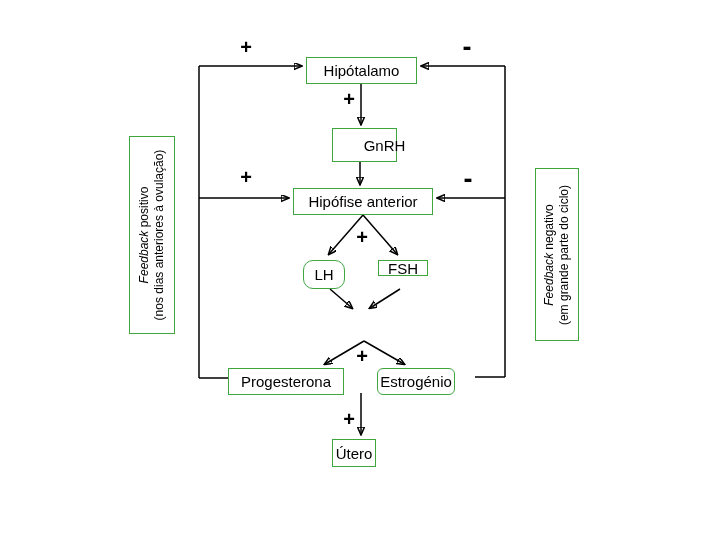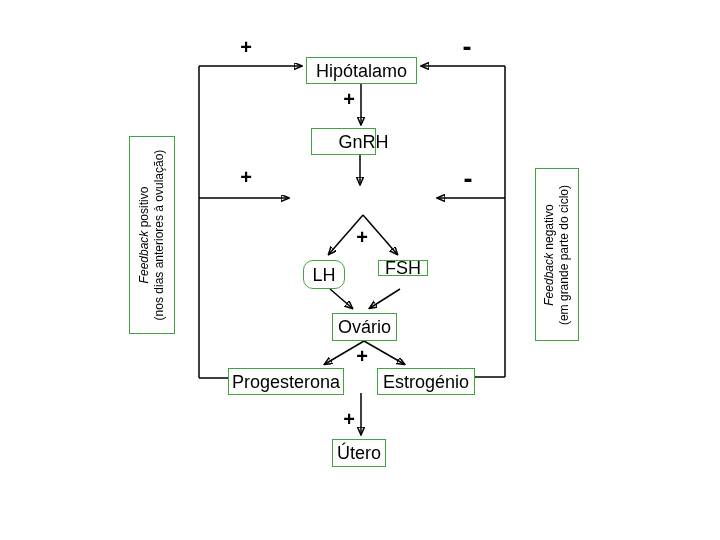--- a/index.html
+++ b/index.html
@@ -8,21 +8,21 @@
     font-family:"Liberation Sans","DejaVu Sans",sans-serif; color:#000;
     overflow:hidden;
   }
   svg.wires { position:absolute; left:0; top:0; width:720px; height:540px; }
   svg.wires path, svg.wires line { stroke:#000000; stroke-width:1.5; fill:none; }
 
   .node {
     position:absolute; box-sizing:border-box;
     border:1.5px solid #3fa53f; background:#ffffff;
     display:flex; align-items:center; justify-content:center;
-    font-size:18px; line-height:1; white-space:nowrap;
+    font-size:15px; line-height:1; white-space:nowrap;
   }
   .sign {
     position:absolute; transform:translateX(-50%);
     font-weight:bold; font-size:20px; line-height:22px;
   }
   .sign.minus { font-size:27px; line-height:26px; }
 
   .side-box {
     position:absolute; box-sizing:border-box;
     border:1.5px solid #3fa53f; background:#ffffff;
@@ -65,27 +65,27 @@
     <path d="M363,215 L329,254" marker-end="url(#arr)"></path>
     <path d="M363,215 L397,254" marker-end="url(#arr)"></path>
     <path d="M330,289 L352,308" marker-end="url(#arr)"></path>
     <path d="M400,289 L370,308" marker-end="url(#arr)"></path>
     <path d="M364,341 L325,364" marker-end="url(#arr)"></path>
     <path d="M364,341 L404,364" marker-end="url(#arr)"></path>
     <path d="M361,393 V434" marker-end="url(#arr)"></path>
   </svg>
 
   <div class="node" style="left: 306px; top: 57px; width: 111px; height: 27px; border-color: rgb(63, 165, 63);">Hipótalamo</div>
-  <div class="node" style="left: 311px; top: 128px; width: 65px; height: 27px; border-color: rgb(63, 165, 63); padding-left: 40px;">GnRH</div>
+  <div class="node" style="left: 332px; top: 128px; width: 65px; height: 34px; border-color: rgb(63, 165, 63); padding-left: 40px;">GnRH</div>
+  <div class="node" style="left: 293px; top: 188px; width: 140px; height: 27px; border-color: rgb(63, 165, 63);">Hipófise anterior</div>
   <div class="node" style="left: 303px; top: 260px; width: 42px; height: 29px; border-color: rgb(63, 165, 63); border-radius: 10px;">LH</div>
   <div class="node" style="left: 378px; top: 260px; width: 50px; height: 16px; border-color: rgb(63, 165, 63);">FSH</div>
-  <div class="node" style="left: 332px; top: 313px; width: 65px; height: 28px; border-color: rgb(63, 165, 63);">Ovário</div>
   <div class="node" style="left: 228px; top: 368px; width: 116px; height: 27px; border-color: rgb(63, 165, 63);">Progesterona</div>
-  <div class="node" style="left: 377px; top: 368px; width: 98px; height: 27px; border-color: rgb(63, 165, 63);">Estrogénio</div>
-  <div class="node" style="left: 332px; top: 439px; width: 54px; height: 28px; border-color: rgb(63, 165, 63);">Útero</div>
+  <div class="node" style="left: 377px; top: 368px; width: 78px; height: 27px; border-color: rgb(63, 165, 63); border-radius: 6px;">Estrogénio</div>
+  <div class="node" style="left: 332px; top: 439px; width: 44px; height: 28px; border-color: rgb(63, 165, 63);">Útero</div>
 
   <div class="sign" style="left:246px;top:36px;">+</div>
   <div class="sign minus" style="left:467px;top:34px;">-</div>
   <div class="sign" style="left:246px;top:166px;">+</div>
   <div class="sign minus" style="left:468px;top:166px;">-</div>
   <div class="sign" style="left:349px;top:88px;">+</div>
   <div class="sign" style="left:362px;top:226px;">+</div>
   <div class="sign" style="left:362px;top:345px;">+</div>
   <div class="sign" style="left:349px;top:408px;">+</div>
 

